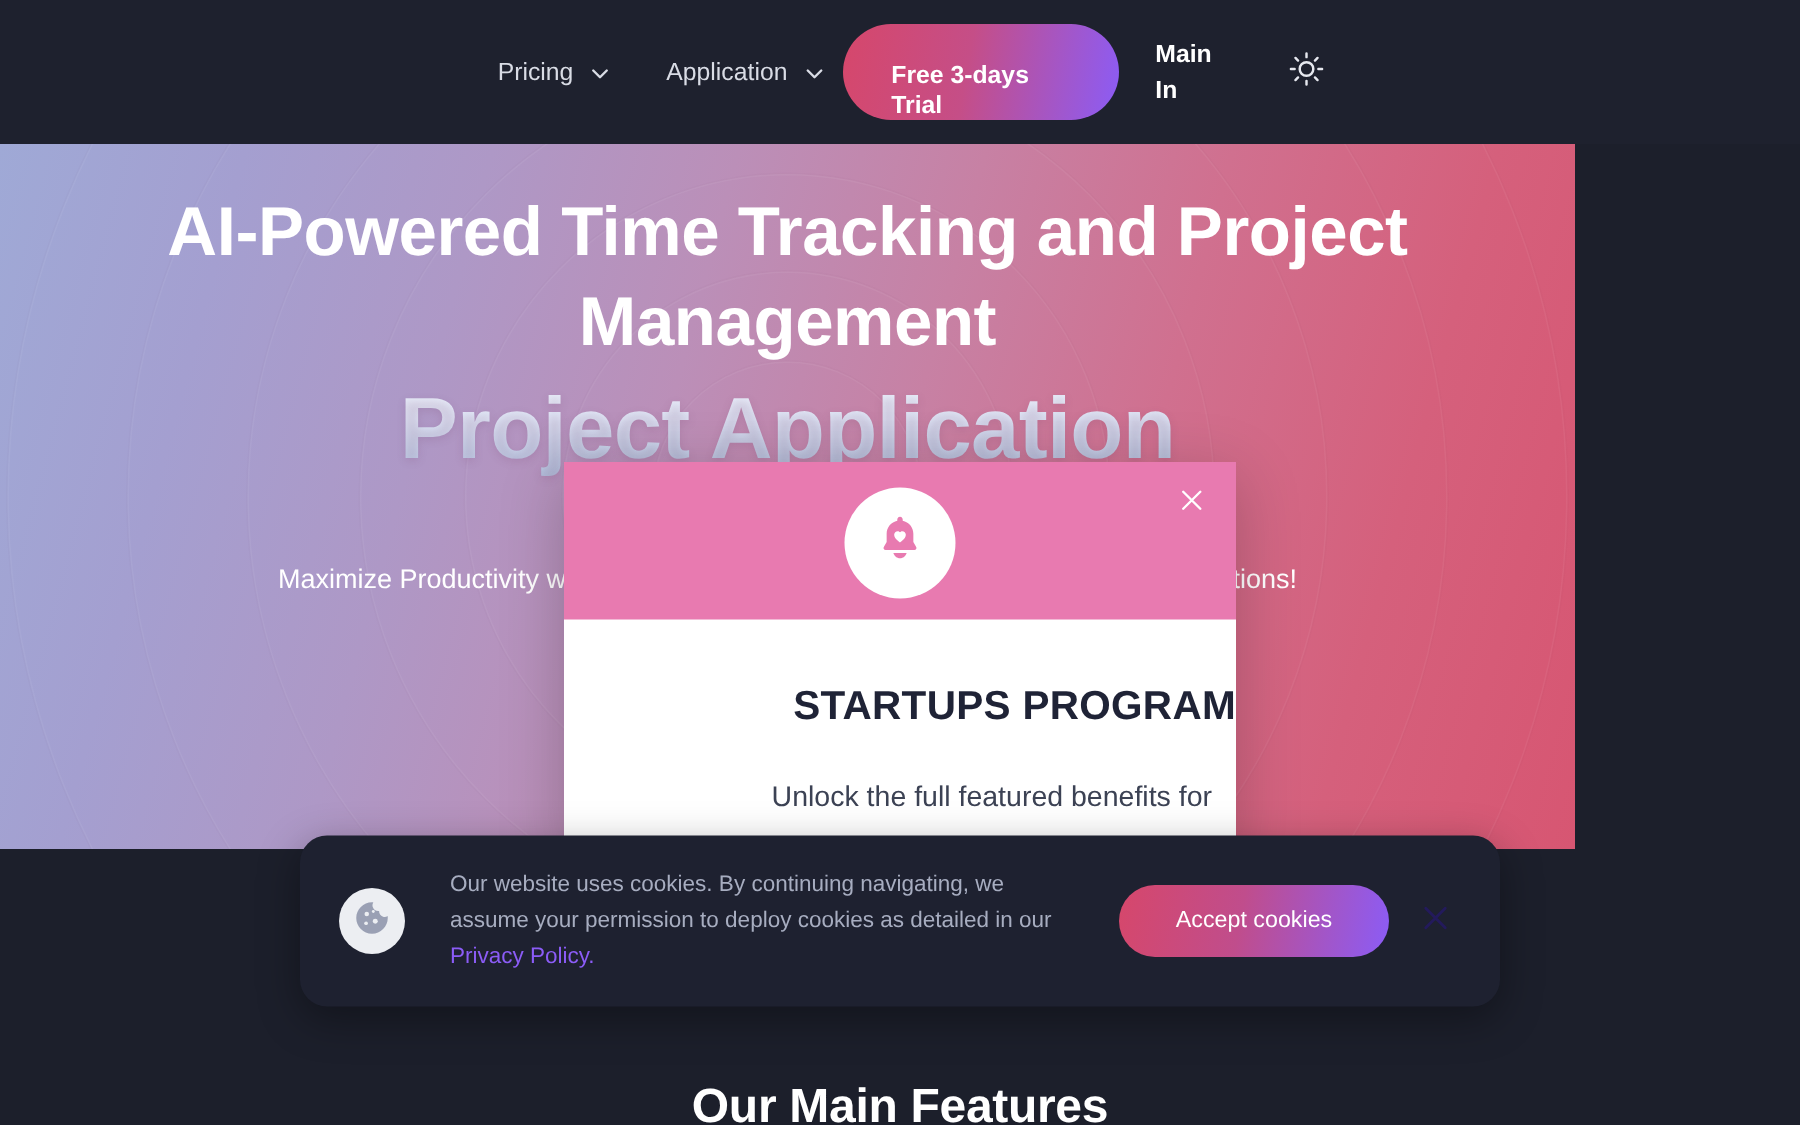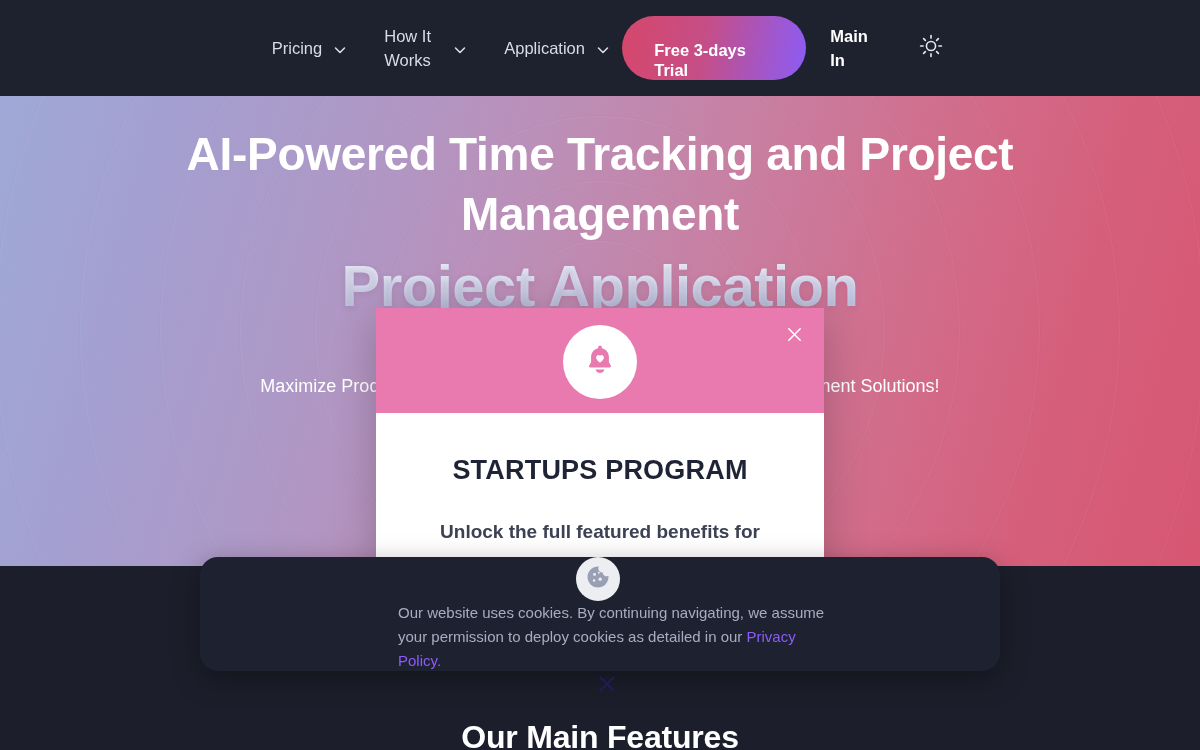--- a/index.html
+++ b/index.html
@@ -92,21 +92,21 @@
     margin-left: 42px;
     width: 30px; height: 30px;
     display: flex; align-items: center; justify-content: center;
     cursor: pointer;
   }
 
   
   .hero {
     position: absolute;
     top: 96px; left: 0;
-    width: 1200px;
+    width: 1050px;
     height: 470px;
     overflow: hidden;
     background: linear-gradient(105deg,
         #9fa9d6 0%,
         #a49fd0 14%,
         #ae98c6 28%,
         #bb8fb8 42%,
         #c781a4 56%,
         #d0708f 70%,
         #d5607c 85%,
@@ -215,53 +215,51 @@
   }
   .modal-close {
     position: absolute;
     top: 16px; right: 18px;
     width: 24px; height: 24px;
     display: flex; align-items: center; justify-content: center;
     cursor: pointer;
   }
   .modal-body {
     padding-top: 40px;
-    text-align: center;
+    text-align: right;
   }
   .modal-title {
     font-size: 27px;
     line-height: 34px;
     font-weight: 700;
     color: #1f2336;
     letter-spacing: 0.2px;
   }
   .modal-text {
     margin-top: 30px;
     font-size: 19px;
     line-height: 30px;
     color: #3c4254;
-    padding: 0 57px;
-    font-weight: bold;
+    padding: 0 16px;
   }
 
   
   .cookie-banner {
     position: absolute;
     left: 200px;
     top: 557px;
     width: 800px;
     height: 114px;
     background: #1e2130;
     border-radius: 18px;
     display: flex;
     align-items: center;
     padding: 0 30px 0 26px;
     z-index: 40;
     box-shadow: 0 8px 28px rgba(0,0,0,0.35);
-    flex-direction: column;
   }
   .cookie-icon {
     width: 44px; height: 44px;
     border-radius: 50%;
     background: #eceef2;
     display: flex;
     align-items: center;
     justify-content: center;
     flex: 0 0 44px;
   }
@@ -308,28 +306,20 @@
 
       <div class="nav-item">
         <span class="nav-label">Pricing</span>
         <span class="chev">
           <svg viewBox="0 0 16 16" width="16" height="16">
               <path d="M3.5 6 L8 10.5 L12.5 6" fill="none" stroke="#d9dce5" stroke-width="1.6" stroke-linecap="round" stroke-linejoin="round"></path>
             </svg>
         </span>
       </div>
 
-      <div class="nav-item two-line">
-        <span class="nav-label">How It Works</span>
-        <span class="chev">
-          <svg viewBox="0 0 16 16" width="16" height="16">
-              <path d="M3.5 6 L8 10.5 L12.5 6" fill="none" stroke="#d9dce5" stroke-width="1.6" stroke-linecap="round" stroke-linejoin="round"></path>
-            </svg>
-        </span>
-      </div>
 
       <div class="nav-item">
         <span class="nav-label">Application</span>
         <span class="chev">
           <svg viewBox="0 0 16 16" width="16" height="16">
               <path d="M3.5 6 L8 10.5 L12.5 6" fill="none" stroke="#d9dce5" stroke-width="1.6" stroke-linecap="round" stroke-linejoin="round"></path>
             </svg>
         </span>
       </div>
 
@@ -411,20 +401,21 @@
           <circle cx="11.5" cy="20" r="1.4" fill="#eceef2"></circle>
           <circle cx="17" cy="11" r="1.1" fill="#eceef2"></circle>
         </svg>
       </span>
     </div>
 
     <div class="cookie-text">
       <span>Our website uses cookies. By continuing navigating, we assume your permission to deploy cookies as detailed in our </span><a href="#">Privacy Policy.</a>
     </div>
 
+    <button class="accept-btn">Accept cookies</button>
 
     <div class="cookie-close">
       <span>
         <svg viewBox="0 0 24 24" width="24" height="24" fill="none" stroke="#231a5c" stroke-width="1.9" stroke-linecap="round">
           <path d="M5.5 5.5 L18.5 18.5 M18.5 5.5 L5.5 18.5"></path>
         </svg>
       </span>
     </div>
   </div>
 

